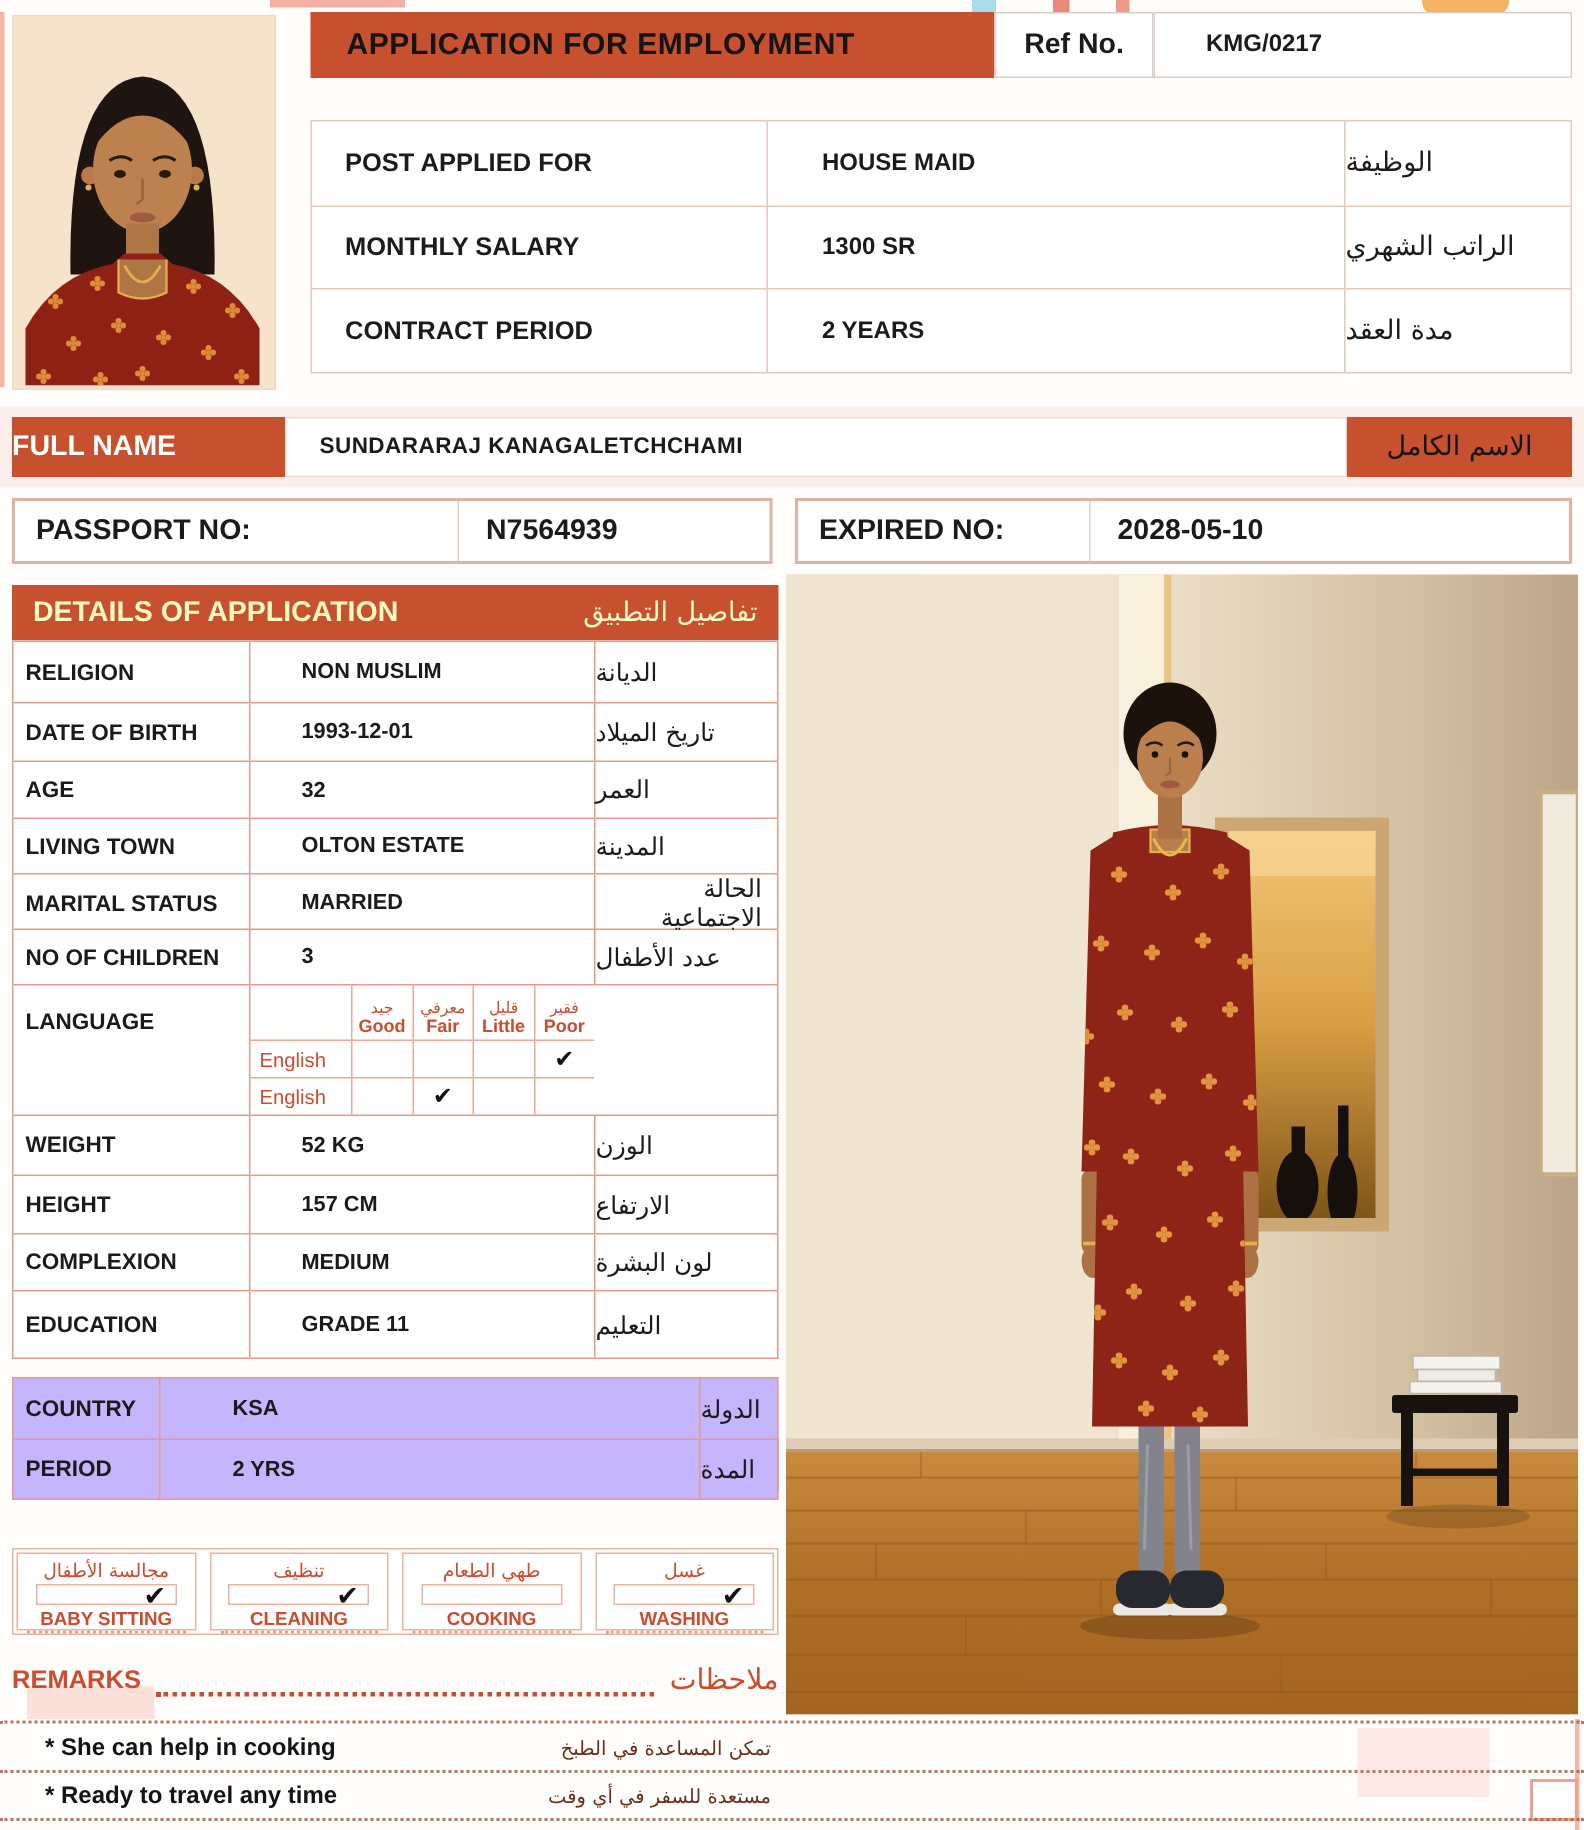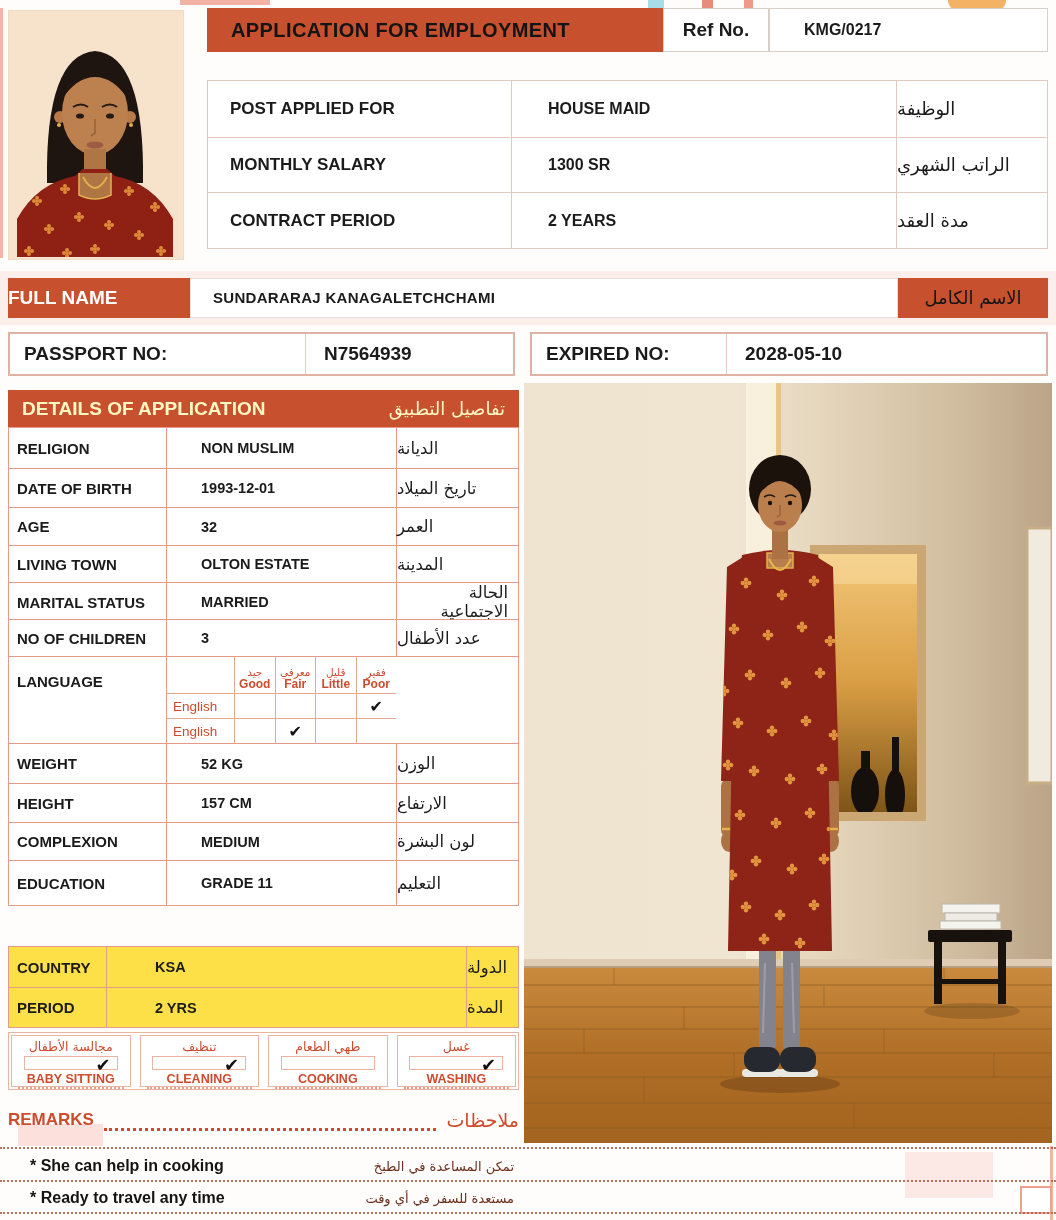--- a/index.html
+++ b/index.html
@@ -76,21 +76,21 @@
            display:flex;align-items:center;justify-content:center;color:#CE4B2E;}
   .lg-cell.first-col{border-left:none;}
   .lg-cell.first-row{border-top:none;}
   .lg-head{flex-direction:column;justify-content:flex-end;padding-bottom:2px;line-height:1.05;}
   .lg-head .a{font-size:10.5px;}
   .lg-head .e{font-size:12px;font-weight:bold;}
   .lg-name{justify-content:flex-start;padding-left:6px;font-size:13.5px;}
   .lg-check{color:#111;font-weight:bold;font-size:16px;}
 
   
-  .work-table{left:8px;top:946px;width:511px;border:1px solid #E49B89;background:#fde047;box-sizing:border-box;}
+  .work-table{left:8px;top:918px;width:511px;border:1px solid #E49B89;background:#c4b5fd;box-sizing:border-box;}
   .wrow{display:grid;grid-template-columns:97px 360px 1fr;border-top:1px solid #E49B89;height:39px;}
   .wrow:first-child{border-top:none;height:40px;}
   .wlabel{font-weight:bold;font-size:15px;padding-left:8px;}
   .wvalue{font-weight:bold;font-size:14.5px;padding-left:48px;border-left:1px solid #E49B89;}
   .war{font-size:16.5px;justify-content:flex-end;padding-right:8px;border-left:1px solid #E49B89;}
 
   
   .skills{left:8px;top:1032px;width:511px;height:58px;border:1px solid #EBB3A2;display:flex;gap:9px;
           padding:2px;box-sizing:border-box;background:#fff;}
   .skill{flex:1;border:1px solid #EBB3A2;position:relative;text-align:center;box-sizing:border-box;}

